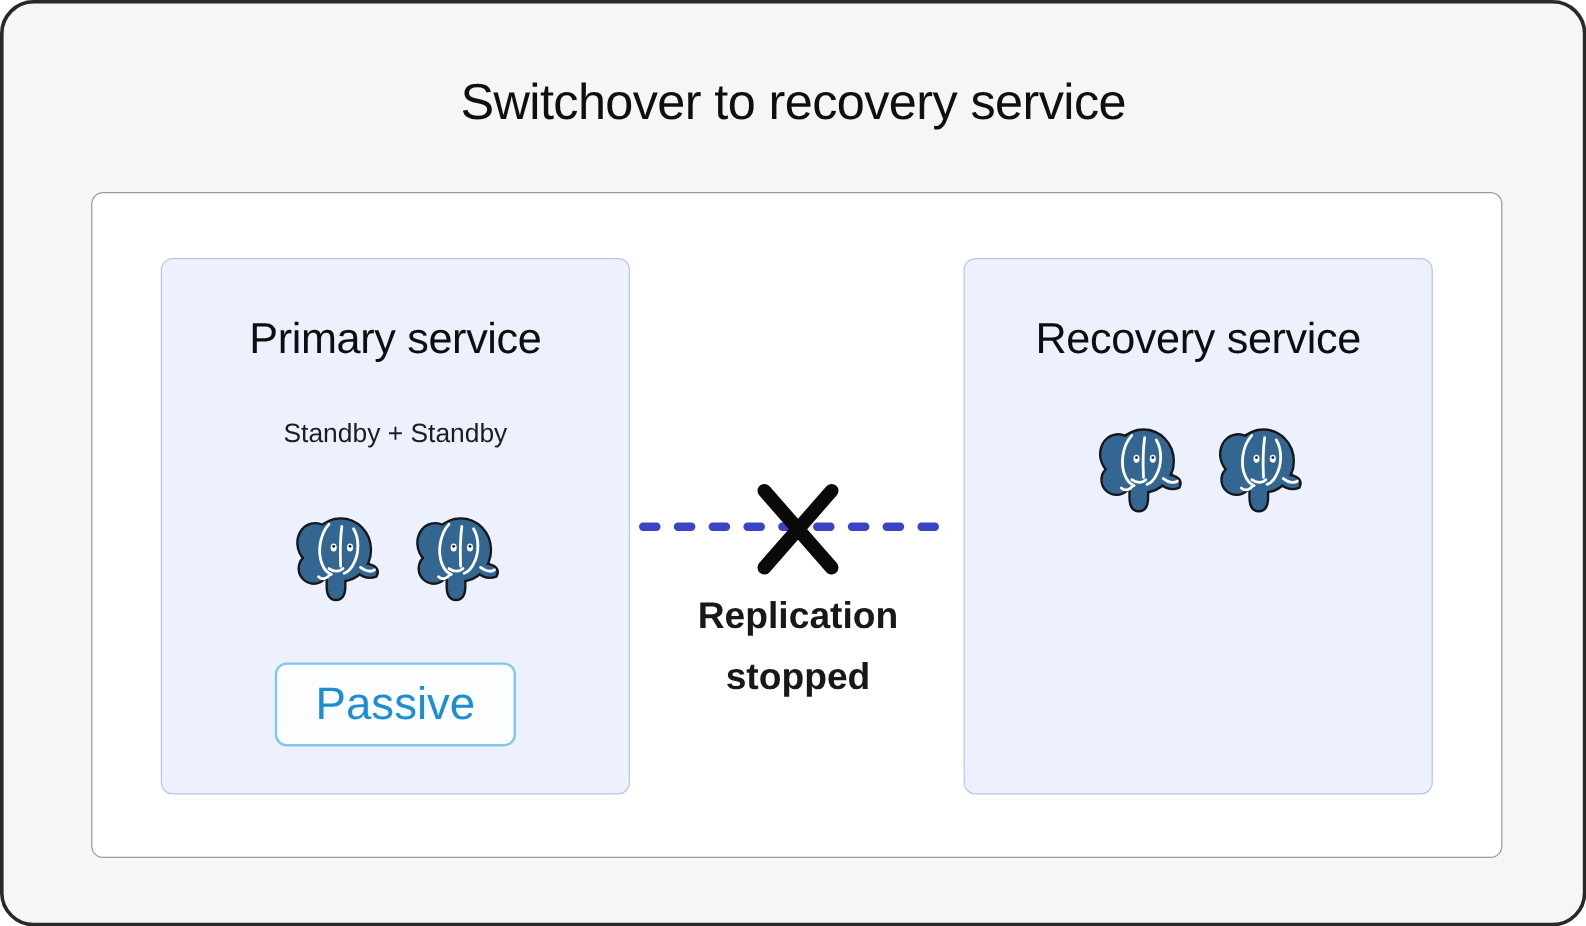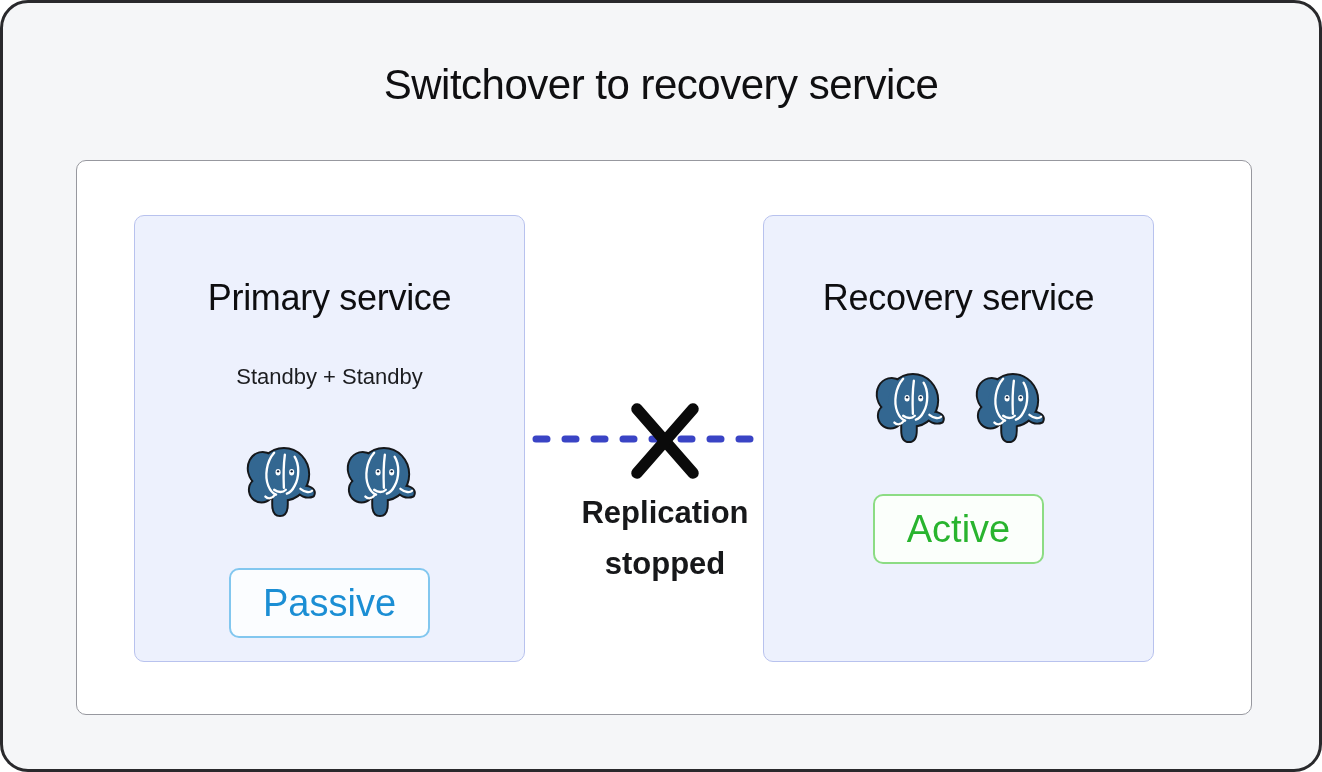--- a/index.html
+++ b/index.html
@@ -32,23 +32,23 @@
   .card {
     position: absolute; top: 54px;
     width: 391px; height: 447px;
     background: #edf1fd;
     border: 1.5px solid #b8c2ee;
     border-radius: 10px;
     box-sizing: border-box;
     display: flex; flex-direction: column; align-items: center;
   }
   .card--primary  { left: 57px; }
-  .card--recovery { left: 686px; }
+  .card--recovery { left: 726px; }
   .card-title {
-    margin-top: 60px;
+    margin-top: 44px;
     font-size: 36px; line-height: 44px; font-weight: 400;
     letter-spacing: -0.3px; color: #0e0e10;
   }
   .card-subtitle {
     margin-top: 40px;
     font-size: 22px; line-height: 34px; font-weight: 400;
     color: #1c1d20;
   }
   .icon-row {
     margin-top: 52px;
@@ -148,17 +148,16 @@
     <div class="card card--recovery">
       <div class="card-title">Recovery service</div>
       <div class="icon-row">
         <svg class="pg-icon">
             <use href="#pg-elephant"></use>
           </svg>
         <svg class="pg-icon">
             <use href="#pg-elephant"></use>
           </svg>
       </div>
-      <div class="badge badge--active">Active</div>
     </div>
 
   </div>
 </div>
 
 </body></html>

